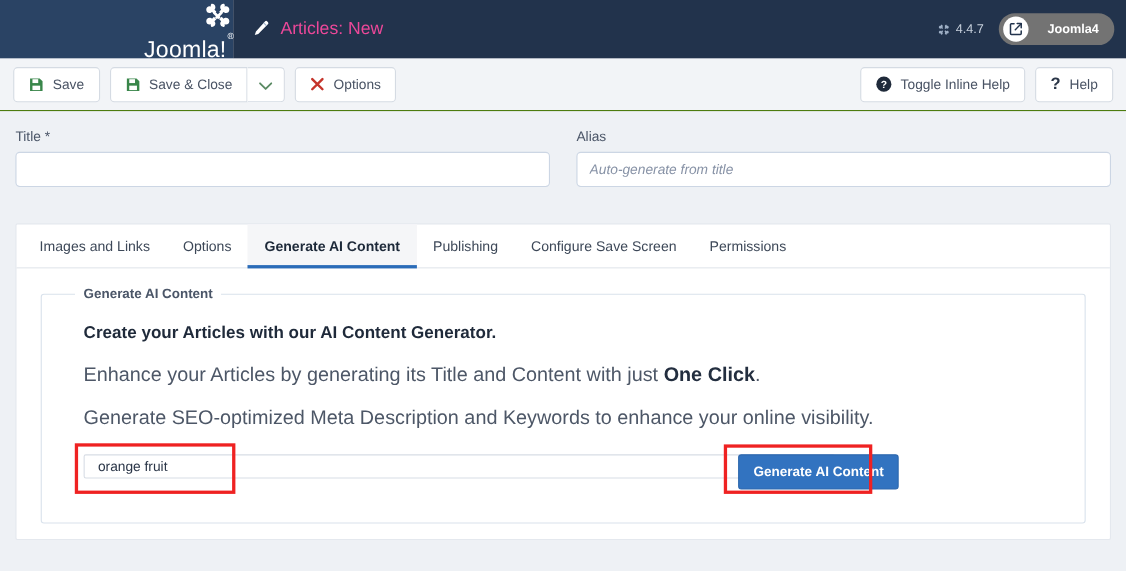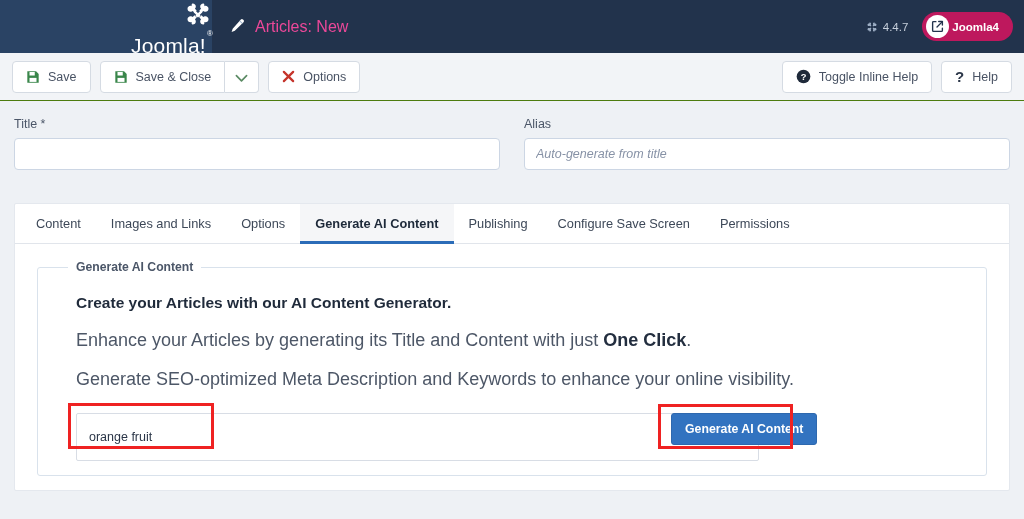--- a/index.html
+++ b/index.html
@@ -28,22 +28,22 @@
   }
   .pencil-icon { width: 17px; height: 17px; display: block; }
   .page-title-text { color: #ec4899; font-size: 16px; }
   .topbar-right {
     display: flex; align-items: center; gap: 14px;
     margin-left: auto; padding-right: 11px;
   }
   .version-box { display: flex; align-items: center; gap: 5px; color: #c7d0dc; font-size: 11.5px; }
   .version-mark { width: 12px; height: 12px; display: block; }
   .joomla4-pill {
-    display: flex; align-items: center; gap: 3px;
-    background: #be185d; border-radius: 16px;
+    display: flex; align-items: center; gap: 17px;
+    background: #737373; border-radius: 16px;
     padding: 3px 14px 3px 4px; color: #fff; font-size: 11.5px; font-weight: 700; text-align: right;
   }
   .pill-icon-circle {
     width: 23px; height: 23px; border-radius: 50%; background: #ffffff;
     display: flex; align-items: center; justify-content: center;
   }
   .ext-icon { width: 13px; height: 13px; display: block; }
 
   
   .toolbar {
@@ -109,21 +109,21 @@
   .ai-heading {
     font-size: 15.5px; font-weight: 700; color: #1f2a3a;
     margin: 14px 0 0 14px;
   }
   .ai-para { font-size: 18px; color: #4d5767; margin: 18px 0 0 14px; }
   .ai-para b { font-weight: 700; color: #232e3f; }
 
   
   .gen-row { position: relative; margin: 23px 0 0 14px; height: 36px; }
   .gen-input {
-    width: 683px; height: 48px; background: #fff;
+    width: 683px; height: 22px; background: #fff;
     border: 1px solid #d8dde5; border-radius: 2px;
     font-size: 12.5px; color: #2b3648; padding: 0 12px;
     font-family: "Liberation Sans", sans-serif;
   }
   .gen-btn {
     position: absolute; left: 595px; top: 0;
     height: 32px; padding: 0 13px; background: #3273c0;
     border: 1px solid #2e68ae; border-radius: 3px;
     color: #fff; font-size: 12.3px; font-weight: 700; cursor: pointer;
     font-family: "Liberation Sans", sans-serif;
@@ -260,21 +260,20 @@
   </div>
   <div class="form-col">
     <label class="field-label">Alias</label>
     <input class="text-input" type="text" placeholder="Auto-generate from title" style="">
   </div>
 </div>
 
 <div class="card">
 
   <div class="tabs">
-    <div class="tab">Content</div>
     <div class="tab">Images and Links</div>
     <div class="tab">Options</div>
     <div class="tab active">Generate AI Content</div>
     <div class="tab">Publishing</div>
     <div class="tab">Configure Save Screen</div>
     <div class="tab">Permissions</div>
   </div>
 
   <div class="panel">
     <fieldset class="ai-fieldset">

